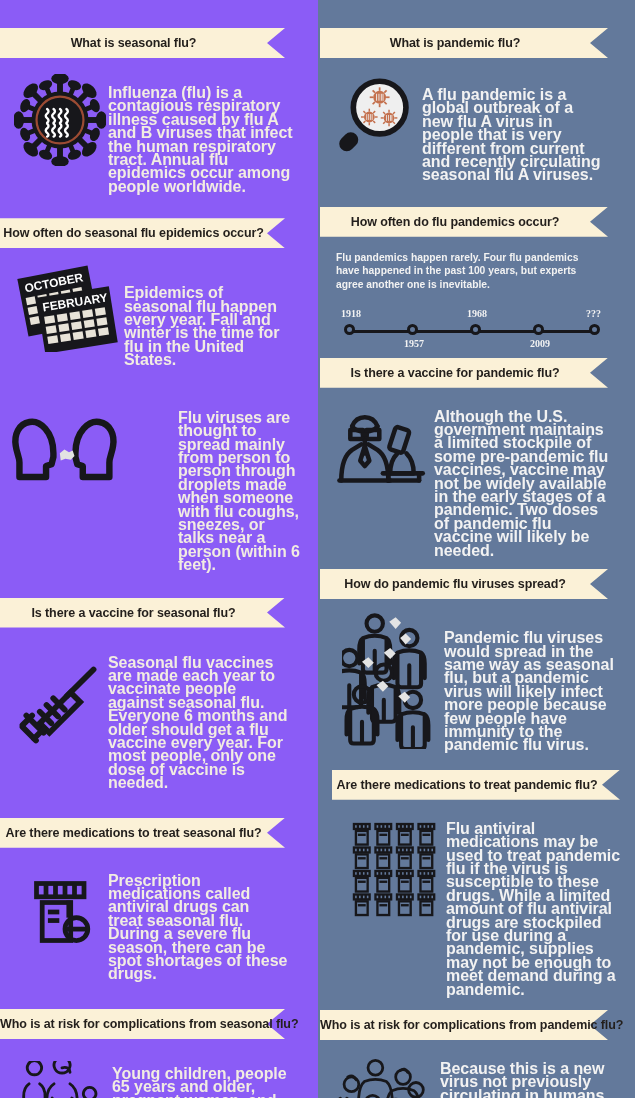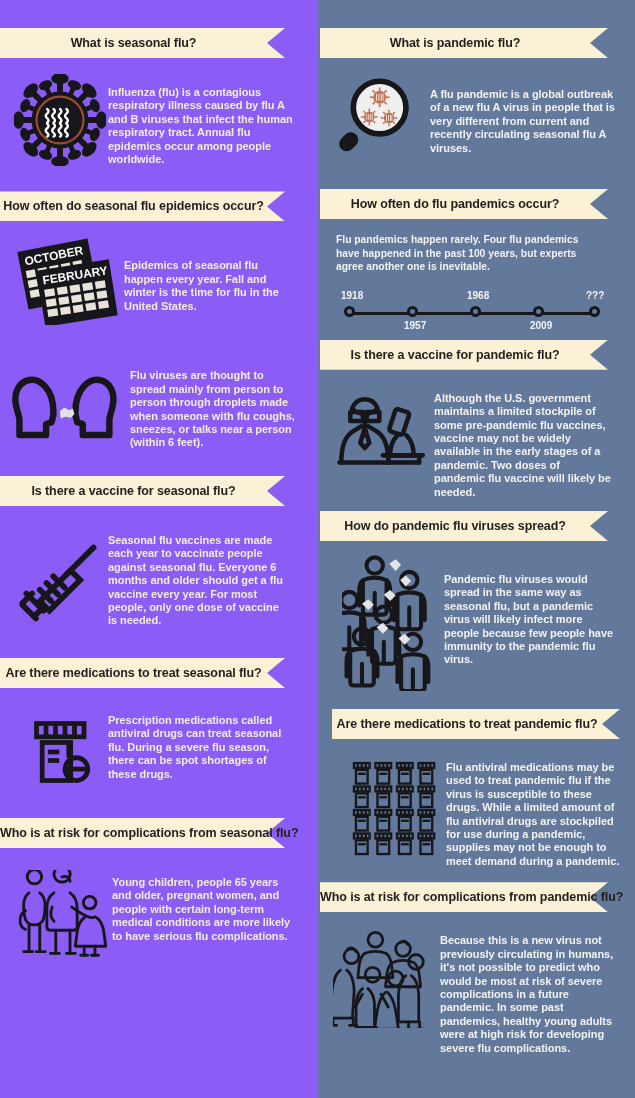--- a/index.html
+++ b/index.html
@@ -35,34 +35,34 @@
   }
   .b-right .banner-shape{
     clip-path:polygon(0 0, 100% 0, calc(100% - 18px) 50%, 100% 100%, 0 100%);
   }
 
   
   .sec{position:relative;}
   .sec-body{display:flex;align-items:flex-start;}
   .icon-box{flex:0 0 auto;display:flex;align-items:center;justify-content:center;}
   .txt{
-    font-size:11px;
+    font-size:16px;
     line-height:13.4px;
     font-weight:bold;
     color:#F2ECE2;
     letter-spacing:-0.05px;
   }
   .col-right .txt{color:#F2F2F2;}
 
   .stack-txt{
     font-size:10.3px;line-height:13.6px;font-weight:bold;color:#F2F2F2;
   }
 
   
-  .timeline{position:relative;height:44px;}
+  .timeline{position:relative;height:44px;font-family:Liberation Serif, serif;}
   .tl-line{position:absolute;left:12px;right:12px;top:24px;height:3.5px;background:#17171B;}
   .tl-pt{position:absolute;top:18px;width:11px;height:11px;border-radius:50%;
          background:#63799B;border:3px solid #17171B;box-sizing:border-box;}
   .tl-lab{position:absolute;font-size:10px;font-weight:bold;color:#F3F3F3;white-space:nowrap;}
   .tl-lab.above{top:2px;}
   .tl-lab.below{top:32px;}
 </style>
 </head>
 <body>
 
@@ -216,21 +216,21 @@
                   <rect x="89" y="78" width="11" height="8"></rect>
               </g>
             </g>
           </svg>
         </div>
         <div class="txt" style="width:170px;padding-top:26px;">Epidemics of seasonal flu happen every year. Fall and winter is the time for flu in the United States.</div>
       </div>
     </div>
 
     <div class="sec" style="padding-top:22px;">
-      <div class="sec-body" style="padding:22px 18px 0 8px;">
+      <div class="sec-body" style="padding:22px 18px 0 8px;gap:48px;">
         <div class="icon-box" style="width:122px;">
           <svg width="120" height="78" viewBox="0 0 130 85" aria-hidden="true">
             <g fill="none" stroke="#17171B" stroke-width="7" stroke-linejoin="round" stroke-linecap="round">
               <path d="M48 46 C48 22 33 10 22 12 C10 14 5 26 7 38 C8 46 11 50 11 56 L11 72 L40 72 L40 60 L46 58 L48 50 Z"></path>
               <path d="M72 46 C72 22 87 10 98 12 C110 14 115 26 113 38 C112 46 109 50 109 56 L109 72 L80 72 L80 60 L74 58 L72 50 Z"></path>
             </g>
             <g fill="#E2E2E2">
               <path d="M55 46 l5 -4 l5 3 l4 -2 l2 6 l-4 4 l-6 -1 l-5 2 z"></path>
             </g>
           </svg>
@@ -327,21 +327,21 @@
 
   </div>
 
   <div class="col col-right">
 
     <div class="sec" style="padding-top:28px;">
       <div class="banner-wrap b-right" style="width:288px;margin-left:2px;">
         <div class="banner-shape"></div>
         <div class="banner-title" style="width:270px;">What is pandemic flu?</div>
       </div>
-      <div class="sec-body" style="padding:12px 14px 0 8px;gap:8px;">
+      <div class="sec-body" style="padding:12px 14px 0 8px;">
         <div class="icon-box" style="width:96px;">
           <svg width="94" height="94" viewBox="0 0 100 100" aria-hidden="true">
             <g transform="rotate(45 50 48)">
               <rect x="43" y="76" width="16" height="22" rx="8" fill="#17171B"></rect>
             </g>
             <circle cx="56" cy="40" r="28" fill="#EFEFEF" stroke="#17171B" stroke-width="6"></circle>
             <g fill="#C4714E">
               <g transform="translate(56,29) scale(0.62)">
                 <circle cx="0" cy="0" r="11"></circle>
                 <g stroke="#C4714E" stroke-width="3">

